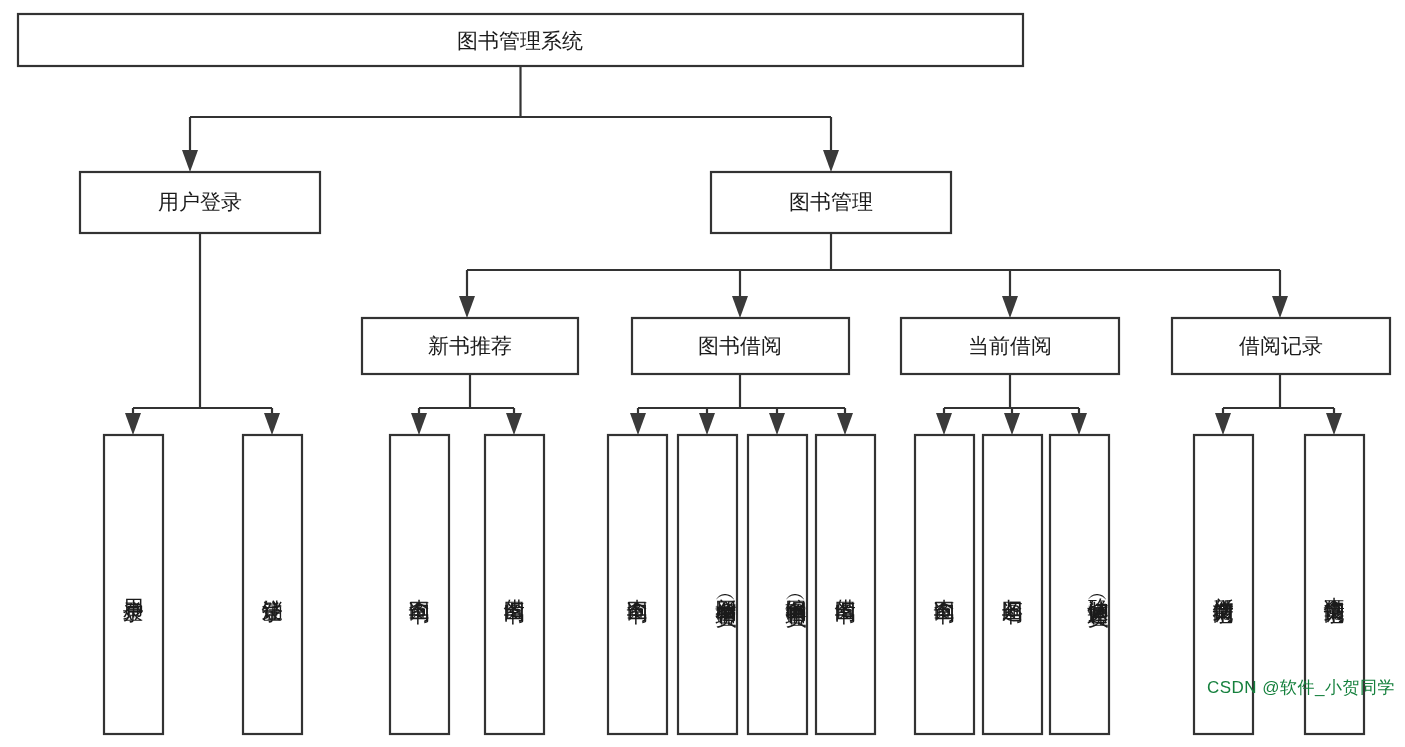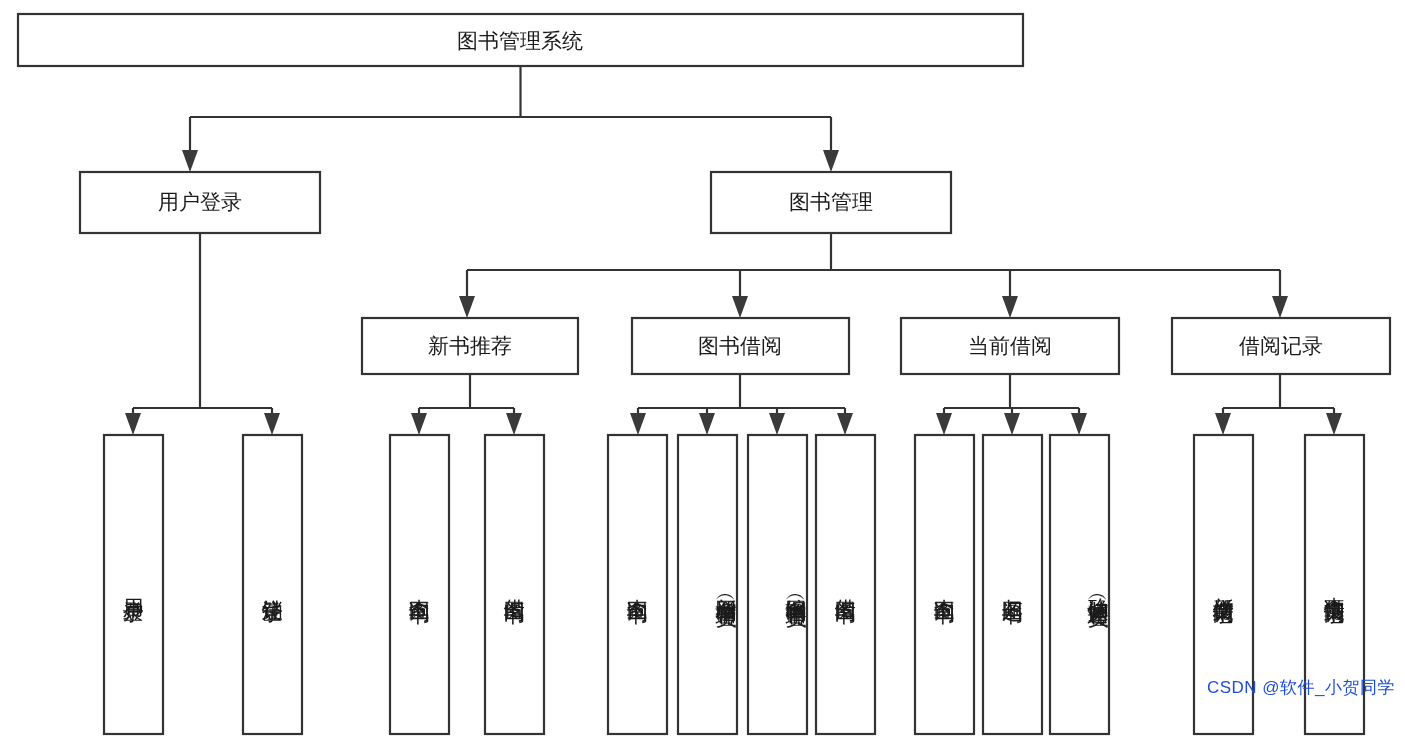--- a/index.html
+++ b/index.html
@@ -64,21 +64,21 @@
     letter-spacing: 1.5px;
     pointer-events: none;
     white-space: nowrap;
   }
   .watermark {
     position: absolute;
     right: 10px;
     bottom: 6px;
     font-family: "Liberation Sans", "DejaVu Sans", sans-serif;
     font-size: 17px;
-    color: #1d4ed8;
+    color: #15803d;
     letter-spacing: 0.5px;
     user-select: none;
     margin-top: 36px;
   }
 </style>
 </head>
 <body>
 
 <div id="diagram-root">
 

